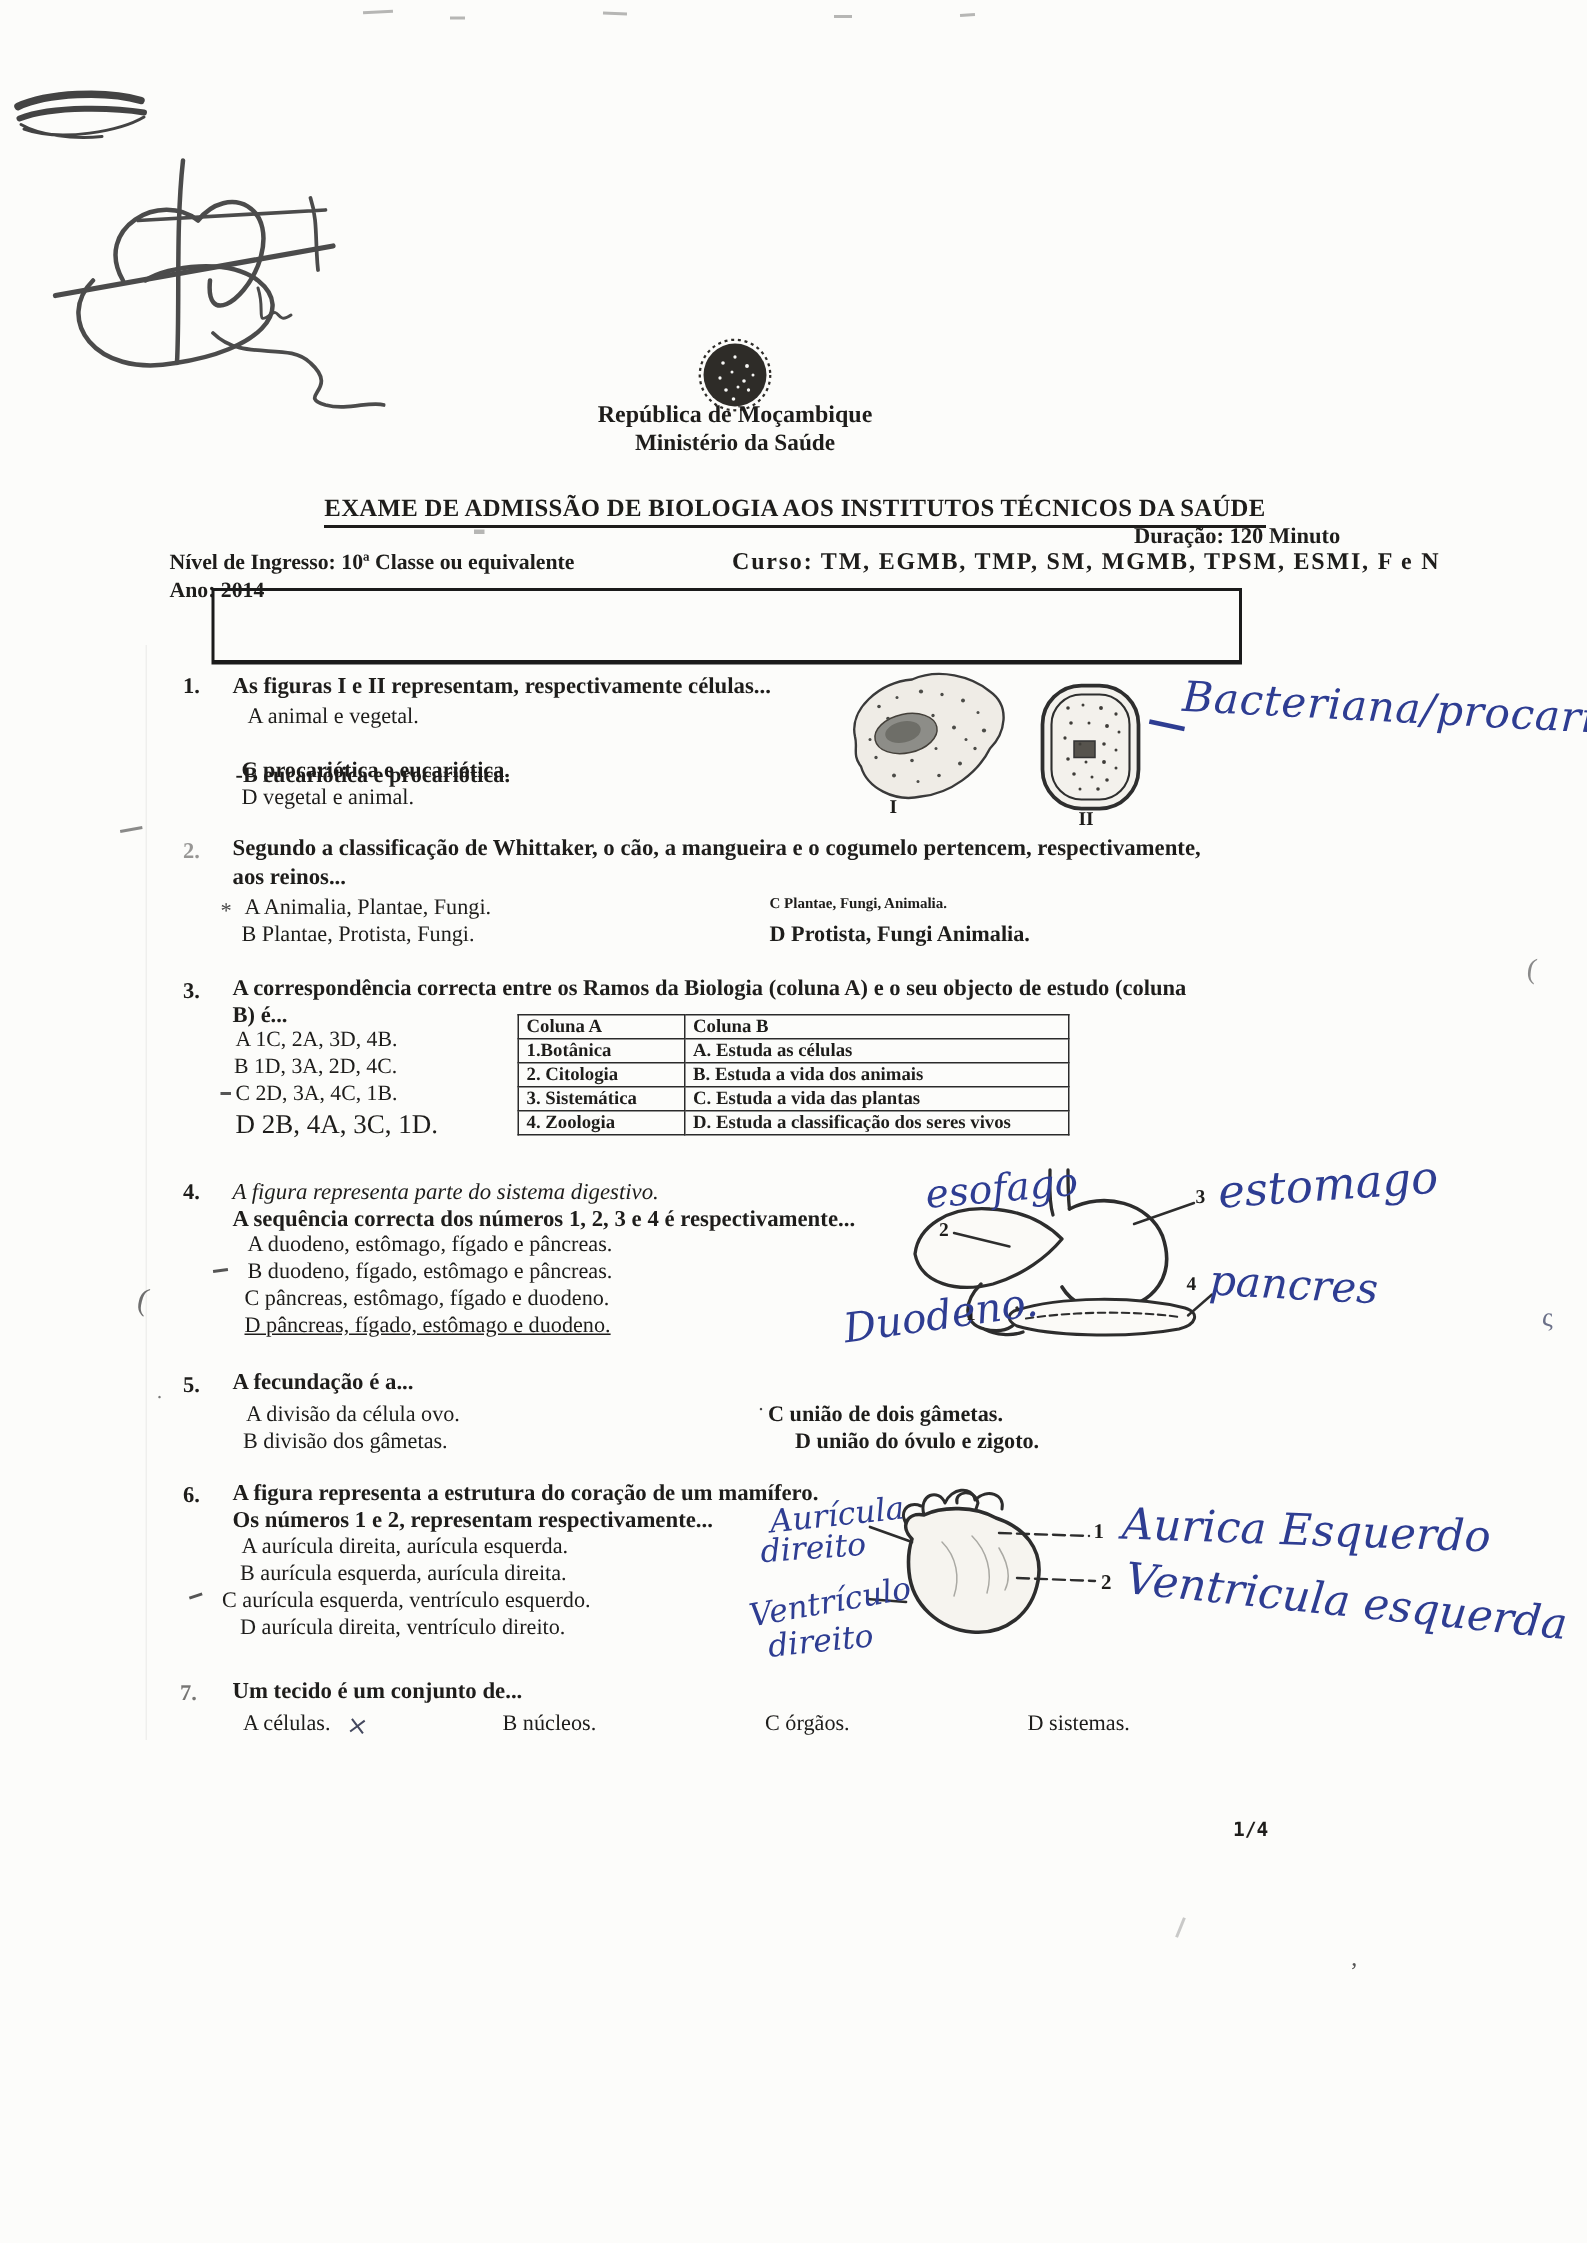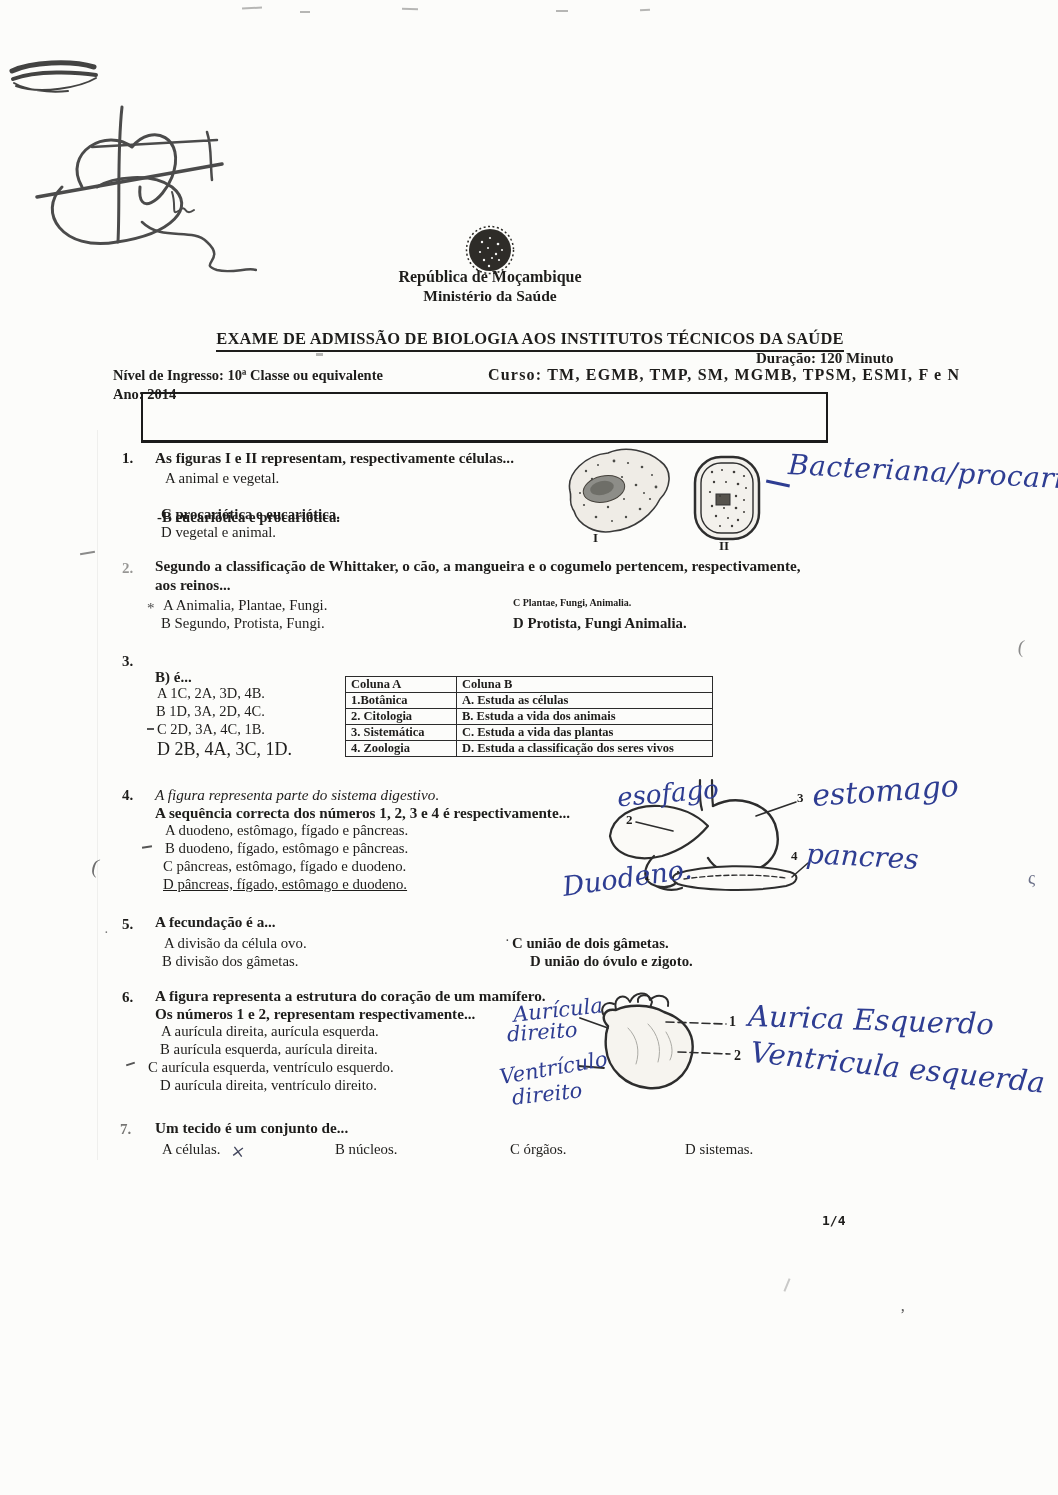--- a/index.html
+++ b/index.html
@@ -165,25 +165,26 @@
   <div class="t b" style="left:719px;top:539px;font-size:13px;">II</div>
 
   <div class="mark" style="left:766px;top:482px;width:24px;height:2.5px;background:#2e3d92;transform:rotate(12deg);"></div>
   <div class="hand" style="left:788px;top:460px;font-size:28px;transform:rotate(3deg);letter-spacing:.5px;">Bacteriana/procariótica</div>
 
   <div class="t b faded" style="left:122px;top:560px;font-size:15px;">2.</div>
   <div class="t b" style="left:155px;top:557px;font-size:15.2px;">Segundo a classificação de Whittaker, o cão, a mangueira e o cogumelo pertencem, respectivamente,</div>
   <div class="t b" style="left:155px;top:576px;font-size:15.2px;">aos reinos...</div>
   <div class="t handdark" style="left:147px;top:600px;font-size:15px;color:#4a4a4a;">*</div>
   <div class="t" style="left:163px;top:597px;font-size:14.8px;">A Animalia, Plantae, Fungi.</div>
-  <div class="t" style="left:161px;top:615px;font-size:14.8px;">B Segundo, Protista, Fungi.</div>
+  <div class="t" style="left:161px;top:615px;font-size:14.8px;">B Plantae, Protista, Fungi.</div>
   <div class="t b" style="left:513px;top:597px;font-size:10px;">C Plantae, Fungi, Animalia.</div>
   <div class="t b" style="left:513px;top:615px;font-size:14.8px;">D Protista, Fungi Animalia.</div>
 
   <div class="t b" style="left:122px;top:653px;font-size:15px;">3.</div>
+  <div class="t b" style="left:155px;top:651px;font-size:15px;">A correspondência correcta entre os Ramos da Biologia (coluna A) e o seu objecto de estudo (coluna</div>
   <div class="t b" style="left:155px;top:669px;font-size:15px;">B) é...</div>
   <div class="t" style="left:157px;top:685px;font-size:14.5px;">A 1C, 2A, 3D, 4B.</div>
   <div class="t" style="left:156px;top:703px;font-size:14.5px;">B 1D, 3A, 2D, 4C.</div>
   <div class="mark" style="left:147px;top:728px;width:7px;height:2px;"></div>
   <div class="t" style="left:157px;top:721px;font-size:14.5px;">C 2D, 3A, 4C, 1B.</div>
   <div class="t" style="left:157px;top:739px;font-size:18px;">D 2B, 4A, 3C, 1D.</div>
 
   <table class="bio-table" style="left:345px;top:676px;">
     <tbody>
         <tr>

